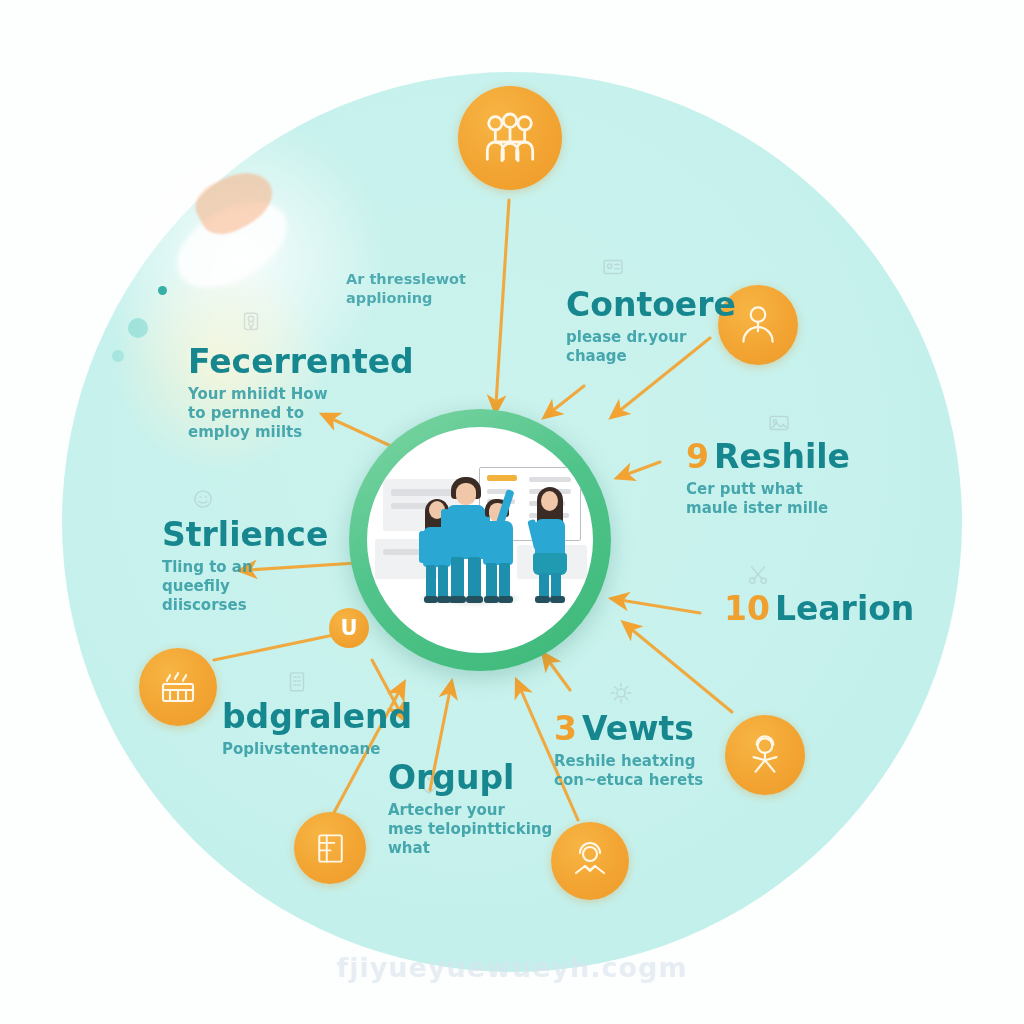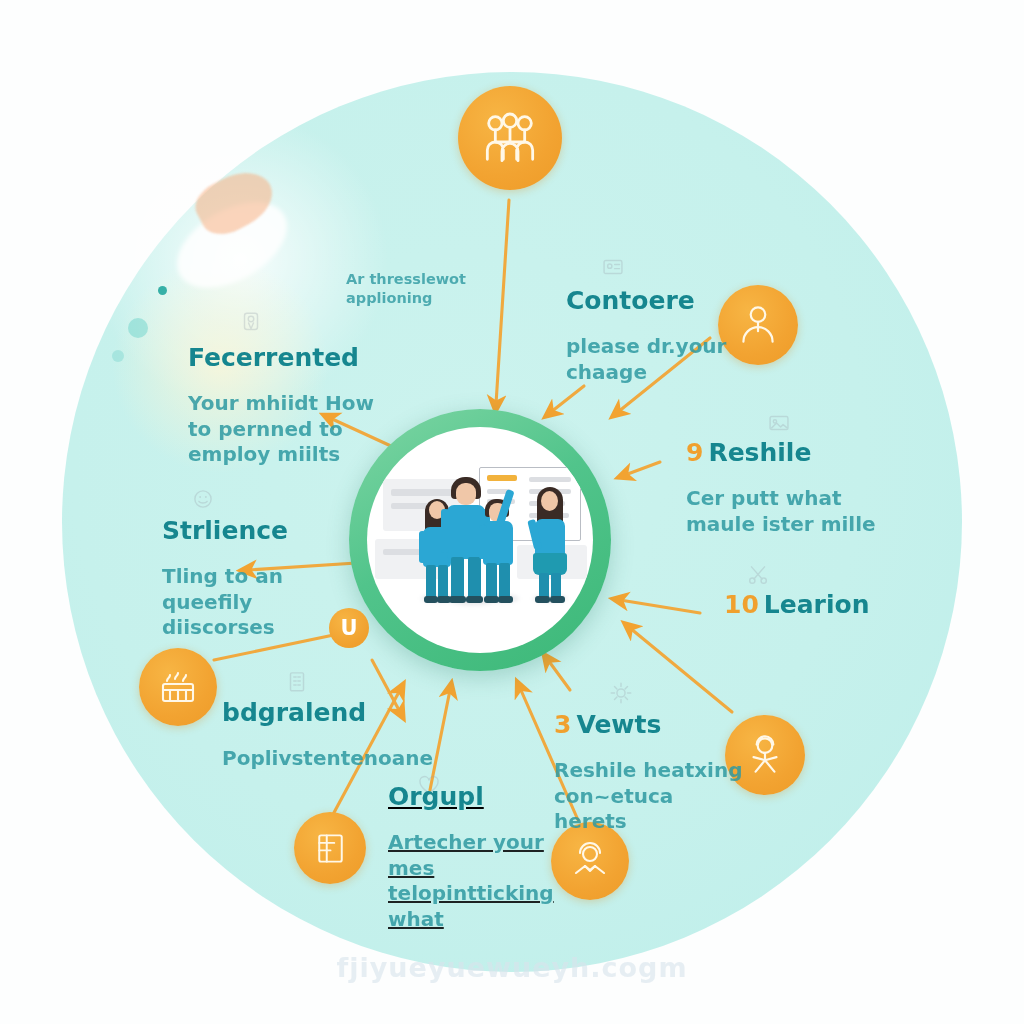--- a/index.html
+++ b/index.html
@@ -219,33 +219,33 @@
   }
 
   
   .label {
     position: absolute;
     z-index: 35;
   }
   .label-head {
     font-family: "DejaVu Sans", sans-serif;
     font-weight: bold;
-    font-size: 25px;
+    font-size: 33px;
     color: #16868f;
     line-height: 1.05;
     white-space: nowrap;
   }
   .label-head .num {
     color: #f0a02e;
     margin-right: 5px;
   }
   .label-body {
-    margin-top: 20px;
+    margin-top: 5px;
     font-family: "DejaVu Sans", sans-serif;
-    font-size: 20px;
+    font-size: 15px;
     font-weight: bold;
     color: #2f9aa2;
     line-height: 1.28;
     opacity: .85;
     max-width: 190px;
   }
   .label-body.wide { max-width: 215px; }
 
   
   .mini-icon {
@@ -527,21 +527,21 @@
       <div class="label" style="left: 724px; top: 592px;">
         <div class="label-head"><span class="num">10</span><span>Learion</span></div>
       </div>
       <div class="label" style="left: 554px; top: 712px;">
         <div class="label-head"><span class="num">3</span><span>Vewts</span></div>
         <div class="label-body">
           <div>Reshile heatxing</div>
           <div>con~etuca herets</div>
         </div>
       </div>
-      <div class="label" style="left: 388px; top: 784px; text-decoration: underline;">
+      <div class="label" style="left: 388px; top: 761px;">
         <div class="label-head"><span>Orgupl</span></div>
         <div class="label-body">
           <div>Artecher your</div>
           <div>mes telopintticking</div>
           <div>what</div>
         </div>
       </div>
       <div class="label" style="left: 222px; top: 700px;">
         <div class="label-head"><span>bdgralend</span></div>
         <div class="label-body">

